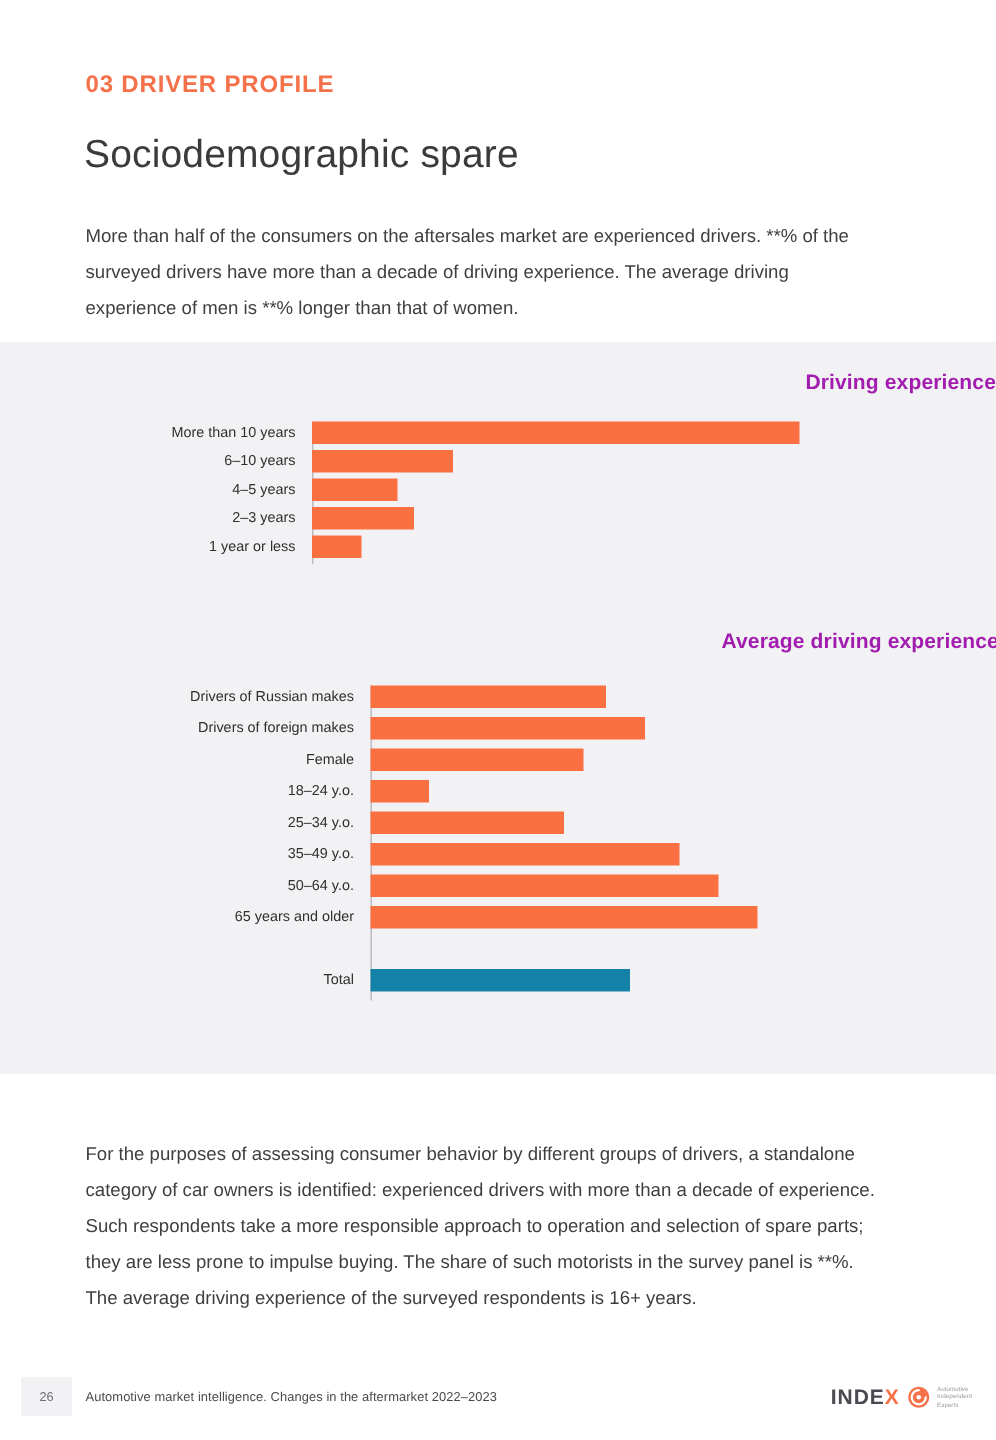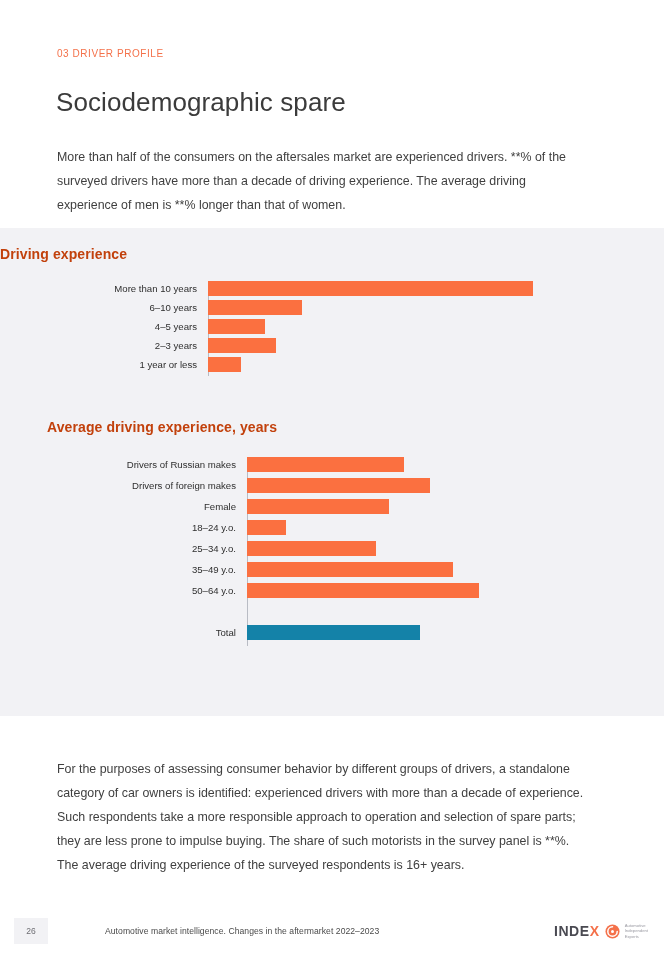--- a/index.html
+++ b/index.html
@@ -9,21 +9,21 @@
     font-family:"Liberation Sans", sans-serif;
     color:#3c3c3c;
     overflow:hidden;
     position:relative;
   }
   .page { position:relative; width:664px; height:960px; }
 
   
   .eyebrow {
     position:absolute; left:57px; top:48px;
-    font-size:10px; font-weight:normal; letter-spacing:0.55px;
+    font-size:16px; font-weight:bold; letter-spacing:0.55px;
     color:#F4714A; text-transform:uppercase;
   }
   .page-title {
     position:absolute; left:56px; top:70px;
     font-size:26px; font-weight:400; color:#3b3b3b;
     letter-spacing:0.1px;
   }
 
   
   .para {
@@ -36,22 +36,22 @@
   
   .band {
     position:absolute; left:0; top:228px;
     width:664px; height:488px;
     background:#f2f2f5;
   }
 
   
   .chart { position:absolute; }
   .chart-title {
-    position:absolute; width:100%; text-align:left;
-    font-size:14px; font-weight:bold; color:#c2410c;
+    position:absolute; width:100%; text-align:right;
+    font-size:14px; font-weight:bold; color:#a21caf;
     letter-spacing:0.1px;
   }
   .plot { position:absolute; }
   .axis-line {
     position:absolute; top:0; bottom:0; width:1px;
     background:#b9bcc4;
   }
   .row { position:relative; width:100%; display:flex; align-items:center; }
   .cat-label {
     position:absolute; right:100%; margin-right:11px;
@@ -80,21 +80,21 @@
     width:34px; height:26px; background:#f2f2f5;
   }
   .footer-pagenum {
     position:absolute; left:14px; top:918px;
     width:34px; height:26px;
     display:flex; align-items:center; justify-content:center;
     font-size:8.5px; color:#6e6e73;
   }
   .footer-text {
     position:absolute; left:57px; top:926px;
-    font-size:8.6px; color:#4a4a4a; letter-spacing:0.05px;margin-left:48px;
+    font-size:8.6px; color:#4a4a4a; letter-spacing:0.05px;
   }
   .logo {
     position:absolute; right:16px; top:923px;
     display:flex; align-items:center; gap:5px;margin-left:17px;
   }
   .logo-word {
     font-size:14px; font-weight:bold; letter-spacing:0.6px;
     color:#4a4a52;
   }
   .logo-word .x { color:#F4714A; }
@@ -167,20 +167,24 @@
         <span class="cat-label">25–34 y.o.</span>
         <div class="bar" style="width:50%;background:#FB7040;"></div>
       </div>
       <div class="row">
         <span class="cat-label">35–49 y.o.</span>
         <div class="bar" style="width:80%;background:#FB7040;"></div>
       </div>
       <div class="row">
         <span class="cat-label">50–64 y.o.</span>
         <div class="bar" style="width:90%;background:#FB7040;"></div>
+      </div>
+      <div class="row">
+        <span class="cat-label">65 years and older</span>
+        <div class="bar" style="width:100%;background:#FB7040;"></div>
       </div>
       <div class="row spacer">
         <span class="cat-label"></span>
         <div class="bar" style="width:0%;"></div>
       </div>
       <div class="row">
         <span class="cat-label">Total</span>
         <div class="bar" style="width:67%;background:#1482A8;"></div>
       </div>
     </div>

